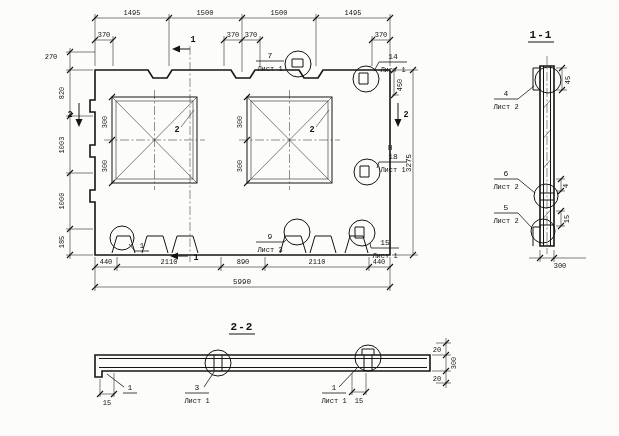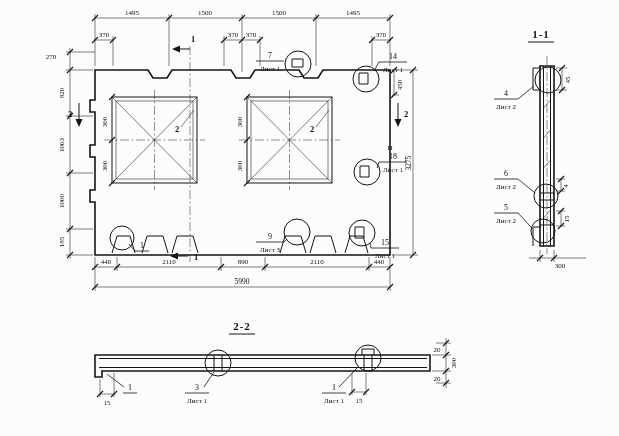--- a/index.html
+++ b/index.html
@@ -1,17 +1,17 @@
 <!DOCTYPE html>
 <html><head>
 <meta charset="utf-8">
 <style>
   html,body{margin:0;padding:0;background:#ddd;}
   .stage{width:619px;height:436px;background:#fcfcfa;position:relative;overflow:hidden;
-         font-family:Liberation Serif, serif;}
+         font-family:Liberation Mono, monospace;}
   svg{display:block}
   .thick{fill:none;stroke:#141414;stroke-width:1.6;stroke-linejoin:miter}
   .med{fill:none;stroke:#141414;stroke-width:1}
   .thin{fill:none;stroke:#2a2a2a;stroke-width:0.6}
   .tick{fill:none;stroke:#141414;stroke-width:1.1}
   .cl{fill:none;stroke:#333;stroke-width:0.55;stroke-dasharray:9 2.5 2 2.5}
   .frac{fill:none;stroke:#141414;stroke-width:0.8}
   text{fill:#111;}
   .dim{font-size:7px}
   .dim2{font-size:7.5px}

